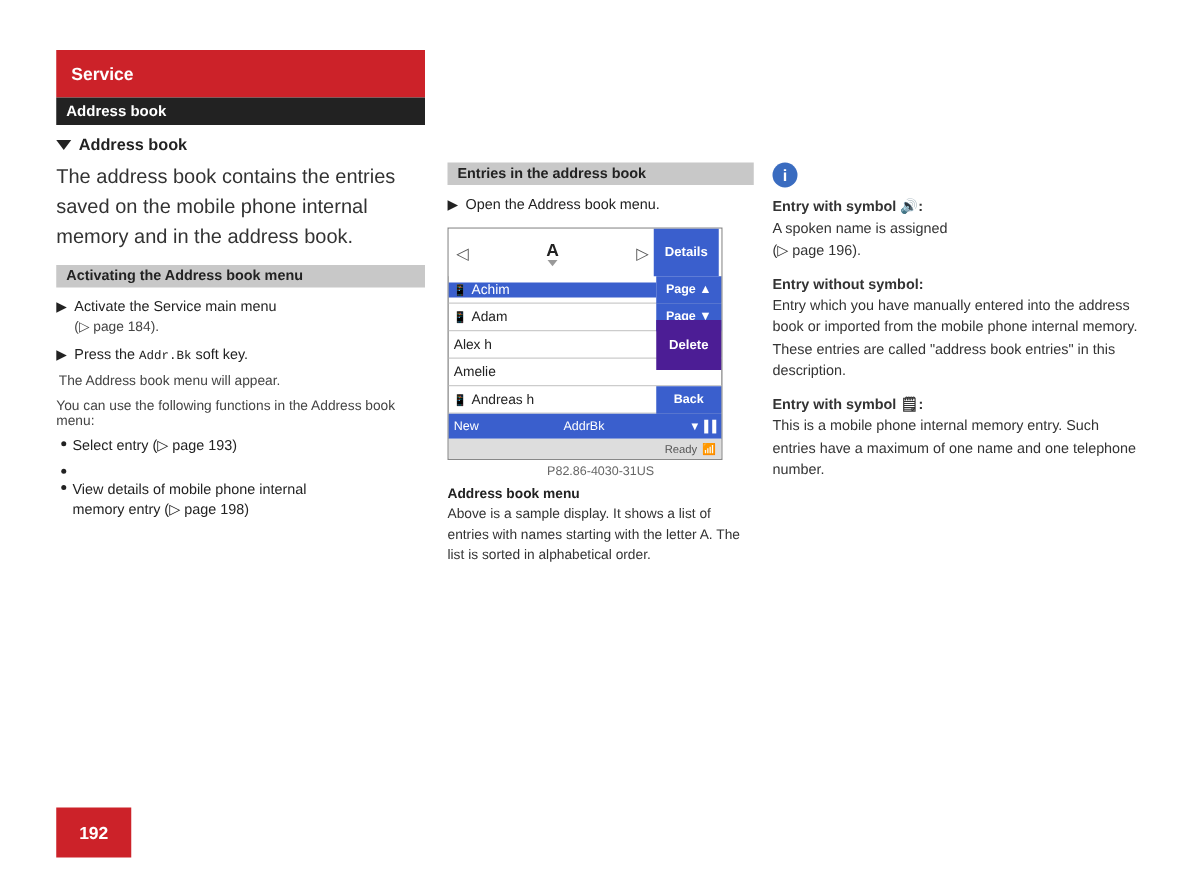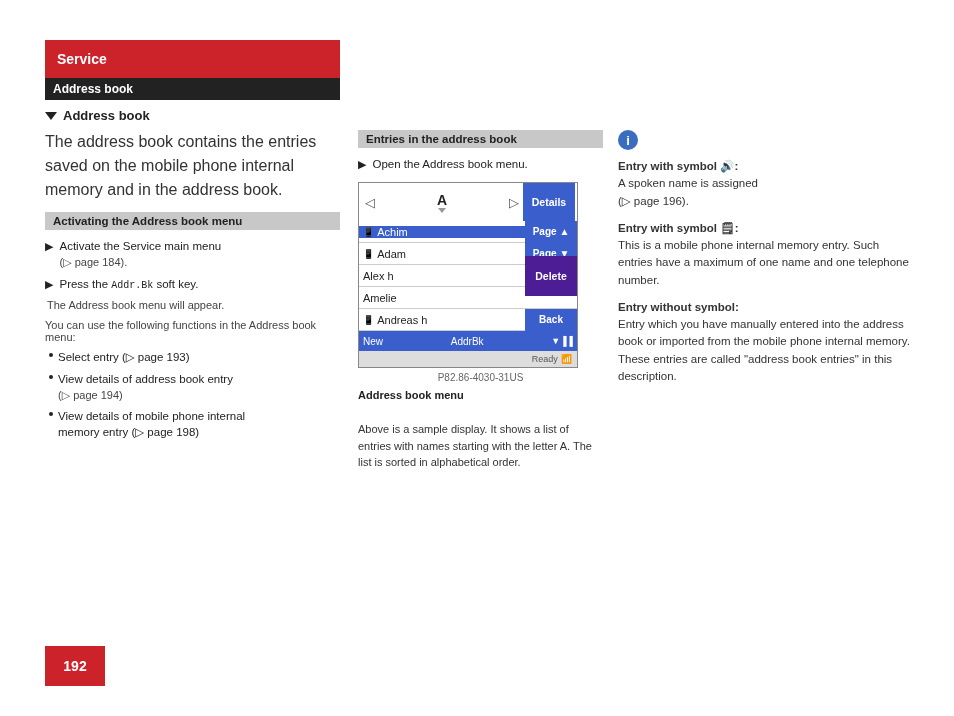--- a/index.html
+++ b/index.html
@@ -249,21 +249,21 @@
       align-items: center;
       justify-content: flex-end;
       padding: 1px 4px;
       height: 16px;
       font-size: 9px;
       color: #555;
     }
     .caption-text {
       font-size: 11px;
       font-weight: bold;
-      margin-bottom: 20px;
+      margin-bottom: 2px;
     }
     .caption-sub {
       font-size: 11px;
       line-height: 1.5;
       color: #333;
     }
 
     
     .right-col {
       position: absolute;
@@ -355,21 +355,20 @@
   <p class="small-text" style="margin-left:2px; margin-bottom:8px;">The Address book menu will appear.</p>
 
   <p class="small-text" style="margin-bottom:6px;">You can use the following functions in the Address book menu:</p>
 
   <div class="bullet-dot">
     <span class="dot-marker"></span>
     <span>Select entry (▷ page 193)</span>
   </div>
   <div class="bullet-dot">
     <span class="dot-marker"></span>
-    <span>View details of address book entry<br><span class="page-ref">(▷ page 194)</span></span>
   </div>
   <div class="bullet-dot">
     <span class="dot-marker"></span>
     <span>View details of mobile phone internal<br>memory entry (▷ page 198)</span>
   </div>
 </div>
 
 <div class="mid-col">
   <div class="gray-section-bar">Entries in the address book</div>
 
@@ -446,25 +445,25 @@
   <div class="info-icon-circle">
     <span>i</span>
   </div>
 
   <p class="right-text">
     <strong>Entry with symbol 🔊:</strong><br>
     A spoken name is assigned<br>(▷ page 196).
   </p>
 
   <p class="right-text">
+    <strong>Entry without symbol:</strong><br>
+    Entry which you have manually entered into the address book or imported from the mobile phone internal memory. These entries are called "address book entries" in this description.
+  </p>
+
+  <p class="right-text">
     <strong>Entry with symbol 🗒:</strong><br>
     This is a mobile phone internal memory entry. Such entries have a maximum of one name and one telephone number.
   </p>
-
-  <p class="right-text">
-    <strong>Entry without symbol:</strong><br>
-    Entry which you have manually entered into the address book or imported from the mobile phone internal memory. These entries are called "address book entries" in this description.
-  </p>
 </div>
 
 <div class="page-number-box">
   <span>192</span>
 </div>
 
 </body></html>

